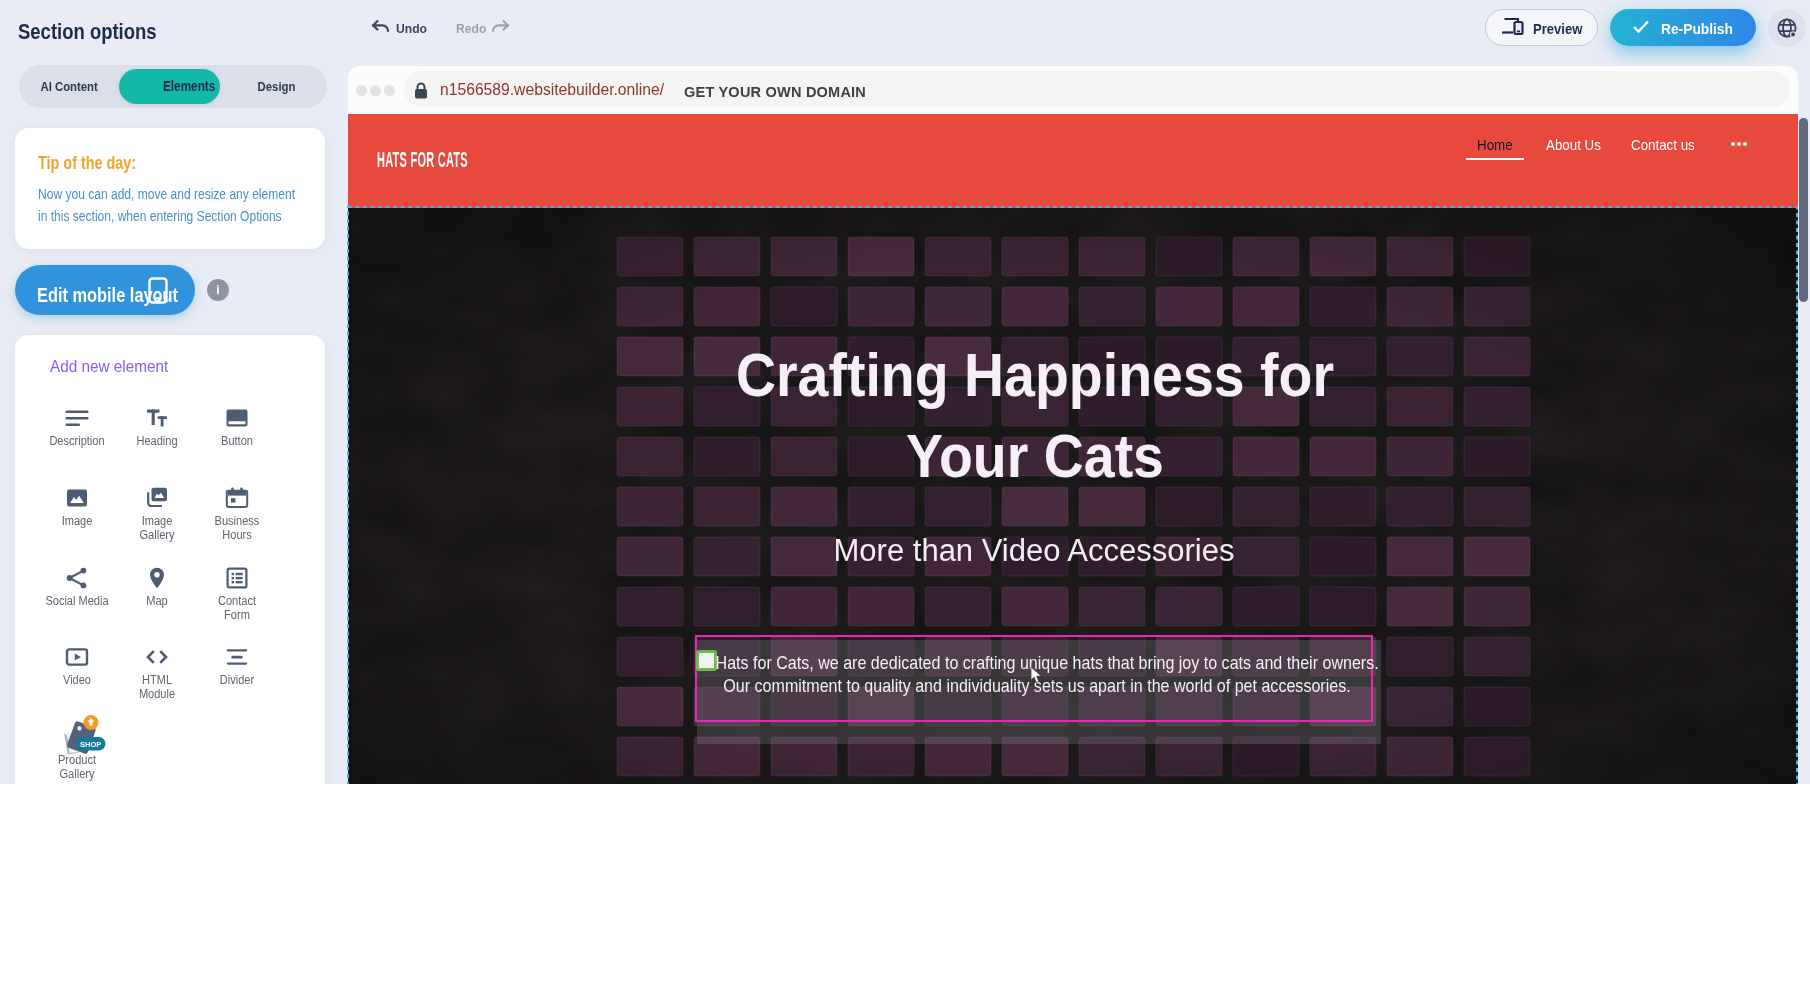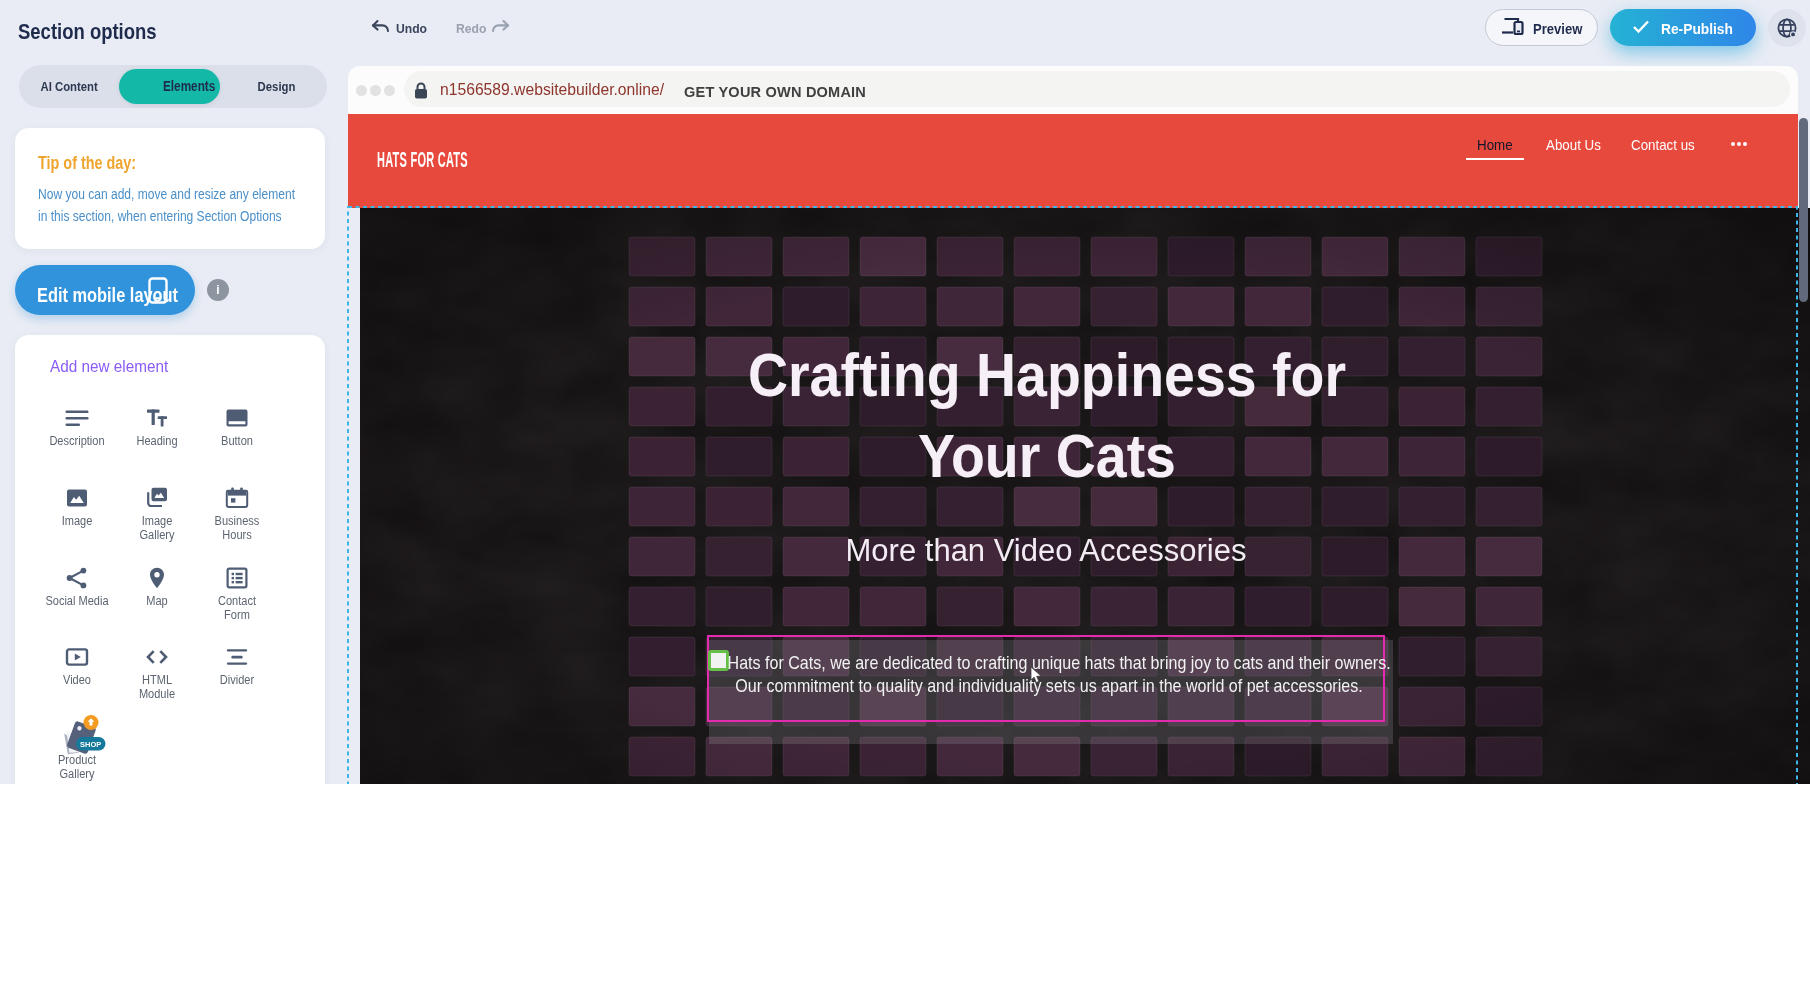--- a/index.html
+++ b/index.html
@@ -176,21 +176,21 @@
 <div class="abs" style="left:348px;top:114px;width:1450px;height:94px;background:#e8493d;"></div>
 <div class="abs" style="left:377px;top:147px;font-size:22px;font-weight:bold;color:#fff;transform:scaleX(0.50);transform-origin:0 0;letter-spacing:0.5px;white-space:nowrap;">HATS FOR CATS</div>
 <div class="abs" style="left:1477px;top:137px;font-size:14.5px;color:#0f172a;"><span class="cx" style="transform:scaleX(0.92)">Home</span></div>
 <div class="abs" style="left:1466px;top:158px;width:58px;height:2px;background:#fff;"></div>
 <div class="abs" style="left:1546px;top:137px;font-size:14.5px;color:#fff;"><span class="cx" style="transform:scaleX(0.92)">About Us</span></div>
 <div class="abs" style="left:1631px;top:137px;font-size:14.5px;color:#fff;"><span class="cx" style="transform:scaleX(0.92)">Contact us</span></div>
 <div class="abs" style="left:1731px;top:142px;width:4px;height:4px;border-radius:50%;background:#fff;"></div>
 <div class="abs" style="left:1737px;top:142px;width:4px;height:4px;border-radius:50%;background:#fff;"></div>
 <div class="abs" style="left:1743px;top:142px;width:4px;height:4px;border-radius:50%;background:#fff;"></div>
 
-<div class="abs" style="left:348px;top:208px;width:1450px;height:643px;background:#151213;overflow:hidden;margin-left:12px;">
+<div class="abs" style="left:348px;top:208px;width:1450px;height:643px;background:#151213;overflow:hidden;">
   <svg width="1450" height="643" style="position:absolute;left:0;top:0">
    <defs>
           <filter id="blotch" x="0" y="0" width="100%" height="100%">
      <feTurbulence type="fractalNoise" baseFrequency="0.012 0.02" numOctaves="3" seed="4" result="n"></feTurbulence>
      <feColorMatrix in="n" type="matrix" values="0 0 0 0 0.105  0 0 0 0 0.09  0 0 0 0 0.094  0.22 0 0 0 0"></feColorMatrix>
    </filter>
         </defs>
    <rect width="1450" height="643" fill="#131011"></rect>
    <rect width="1450" height="643" filter="url(#blotch)"></rect>
    <rect x="269" y="29" width="66" height="39" rx="2.5" fill="rgb(59,35,52)" stroke="rgba(255,225,250,0.08)" stroke-width="1"></rect>

